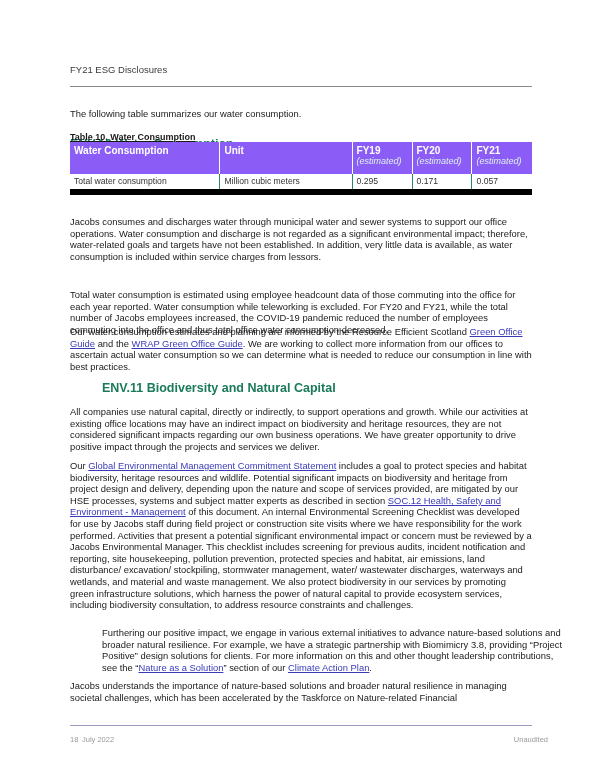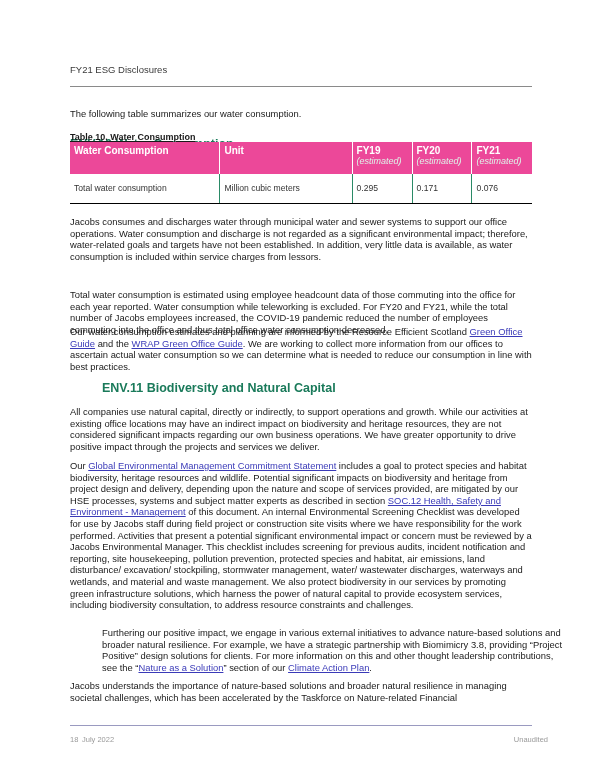--- a/index.html
+++ b/index.html
@@ -6,24 +6,24 @@
   body { width:600px; height:776px; position:relative; font-family:"Liberation Sans", sans-serif; color:#1a1a1a; overflow:hidden; }
   .page { position:absolute; left:70px; top:0; width:462px; }
   .running-header { position:absolute; top:64px; left:0; font-size:9.5px; color:#3a3a3a; }
   .header-rule { position:absolute; top:86px; left:0; width:462px; height:1px; background:#8a8a8a; }
   h2 { position:absolute; left:0; margin:0; font-size:12.5px; font-weight:bold; color:#1a7a5a; }
   p { margin:0; font-size:9.4px; line-height:11.6px; color:#1a1a1a; }
   a { color:#3a3ab8; text-decoration:underline; }
   .block { position:absolute; left:0; width:462px; }
   .caption { font-size:9px; font-weight:bold;text-decoration:underline; }
   table { border-collapse:collapse; width:462px; font-size:8.6px; }
-  th { background:#ec4899; color:#fff; text-align:left; vertical-align:top; padding:3px 4px; font-size:10px; font-weight:bold; height:26px; border-right:1px solid #ffffff; }
+  th { background:#8b5cf6; color:#fff; text-align:left; vertical-align:top; padding:3px 4px; font-size:10px; font-weight:bold; height:26px; border-right:1px solid #ffffff; }
   th:last-child { border-right:none; }
   th .sub { display:block; font-style:italic; font-weight:normal; font-size:9px; color:#dff2ea; }
-  td { padding:9px 4px; vertical-align:top; border-right:1px solid #2a8a66; border-bottom:1px solid #000000; line-height:10.5px; color:#333; }
+  td { padding:2px 4px; vertical-align:top; border-right:1px solid #2a8a66; border-bottom:6px solid #000000; line-height:10.5px; color:#333; }
   td:last-child { border-right:none; }
   .footer-rule { position:absolute; top:725px; left:0; width:462px; height:1px; background:#9a9ac0; }
   .footer { position:absolute; top:735px; font-size:7.5px; color:#9a9a9a; }
 </style>
 </head>
 <body>
 
 <div class="page">
   <div class="running-header">FY21 ESG Disclosures</div>
   <div class="header-rule"></div>
@@ -53,21 +53,21 @@
           <th><span>FY20</span><span class="sub">(estimated)</span></th>
           <th><span>FY21</span><span class="sub">(estimated)</span></th>
         </tr>
       </thead>
       <tbody>
         <tr>
           <td>Total water consumption</td>
           <td>Million cubic meters</td>
           <td>0.295</td>
           <td>0.171</td>
-          <td>0.076</td>
+          <td>0.057</td>
         </tr>
       </tbody>
     </table>
   </div>
 
   <div class="block" style="top:216px;">
     <p>Jacobs consumes and discharges water through municipal water and sewer systems to support our office operations. Water consumption and discharge is not regarded as a significant environmental impact; therefore, water-related goals and targets have not been established. In addition, very little data is available, as water consumption is included within service charges from lessors.</p>
   </div>
   <div class="block" style="top:274px;margin-top:15px;">
     <p>Total water consumption is estimated using employee headcount data of those commuting into the office for each year reported. Water consumption while teleworking is excluded. For FY20 and FY21, while the total number of Jacobs employees increased, the COVID-19 pandemic reduced the number of employees commuting into the office and thus total office water consumption decreased.</p>

